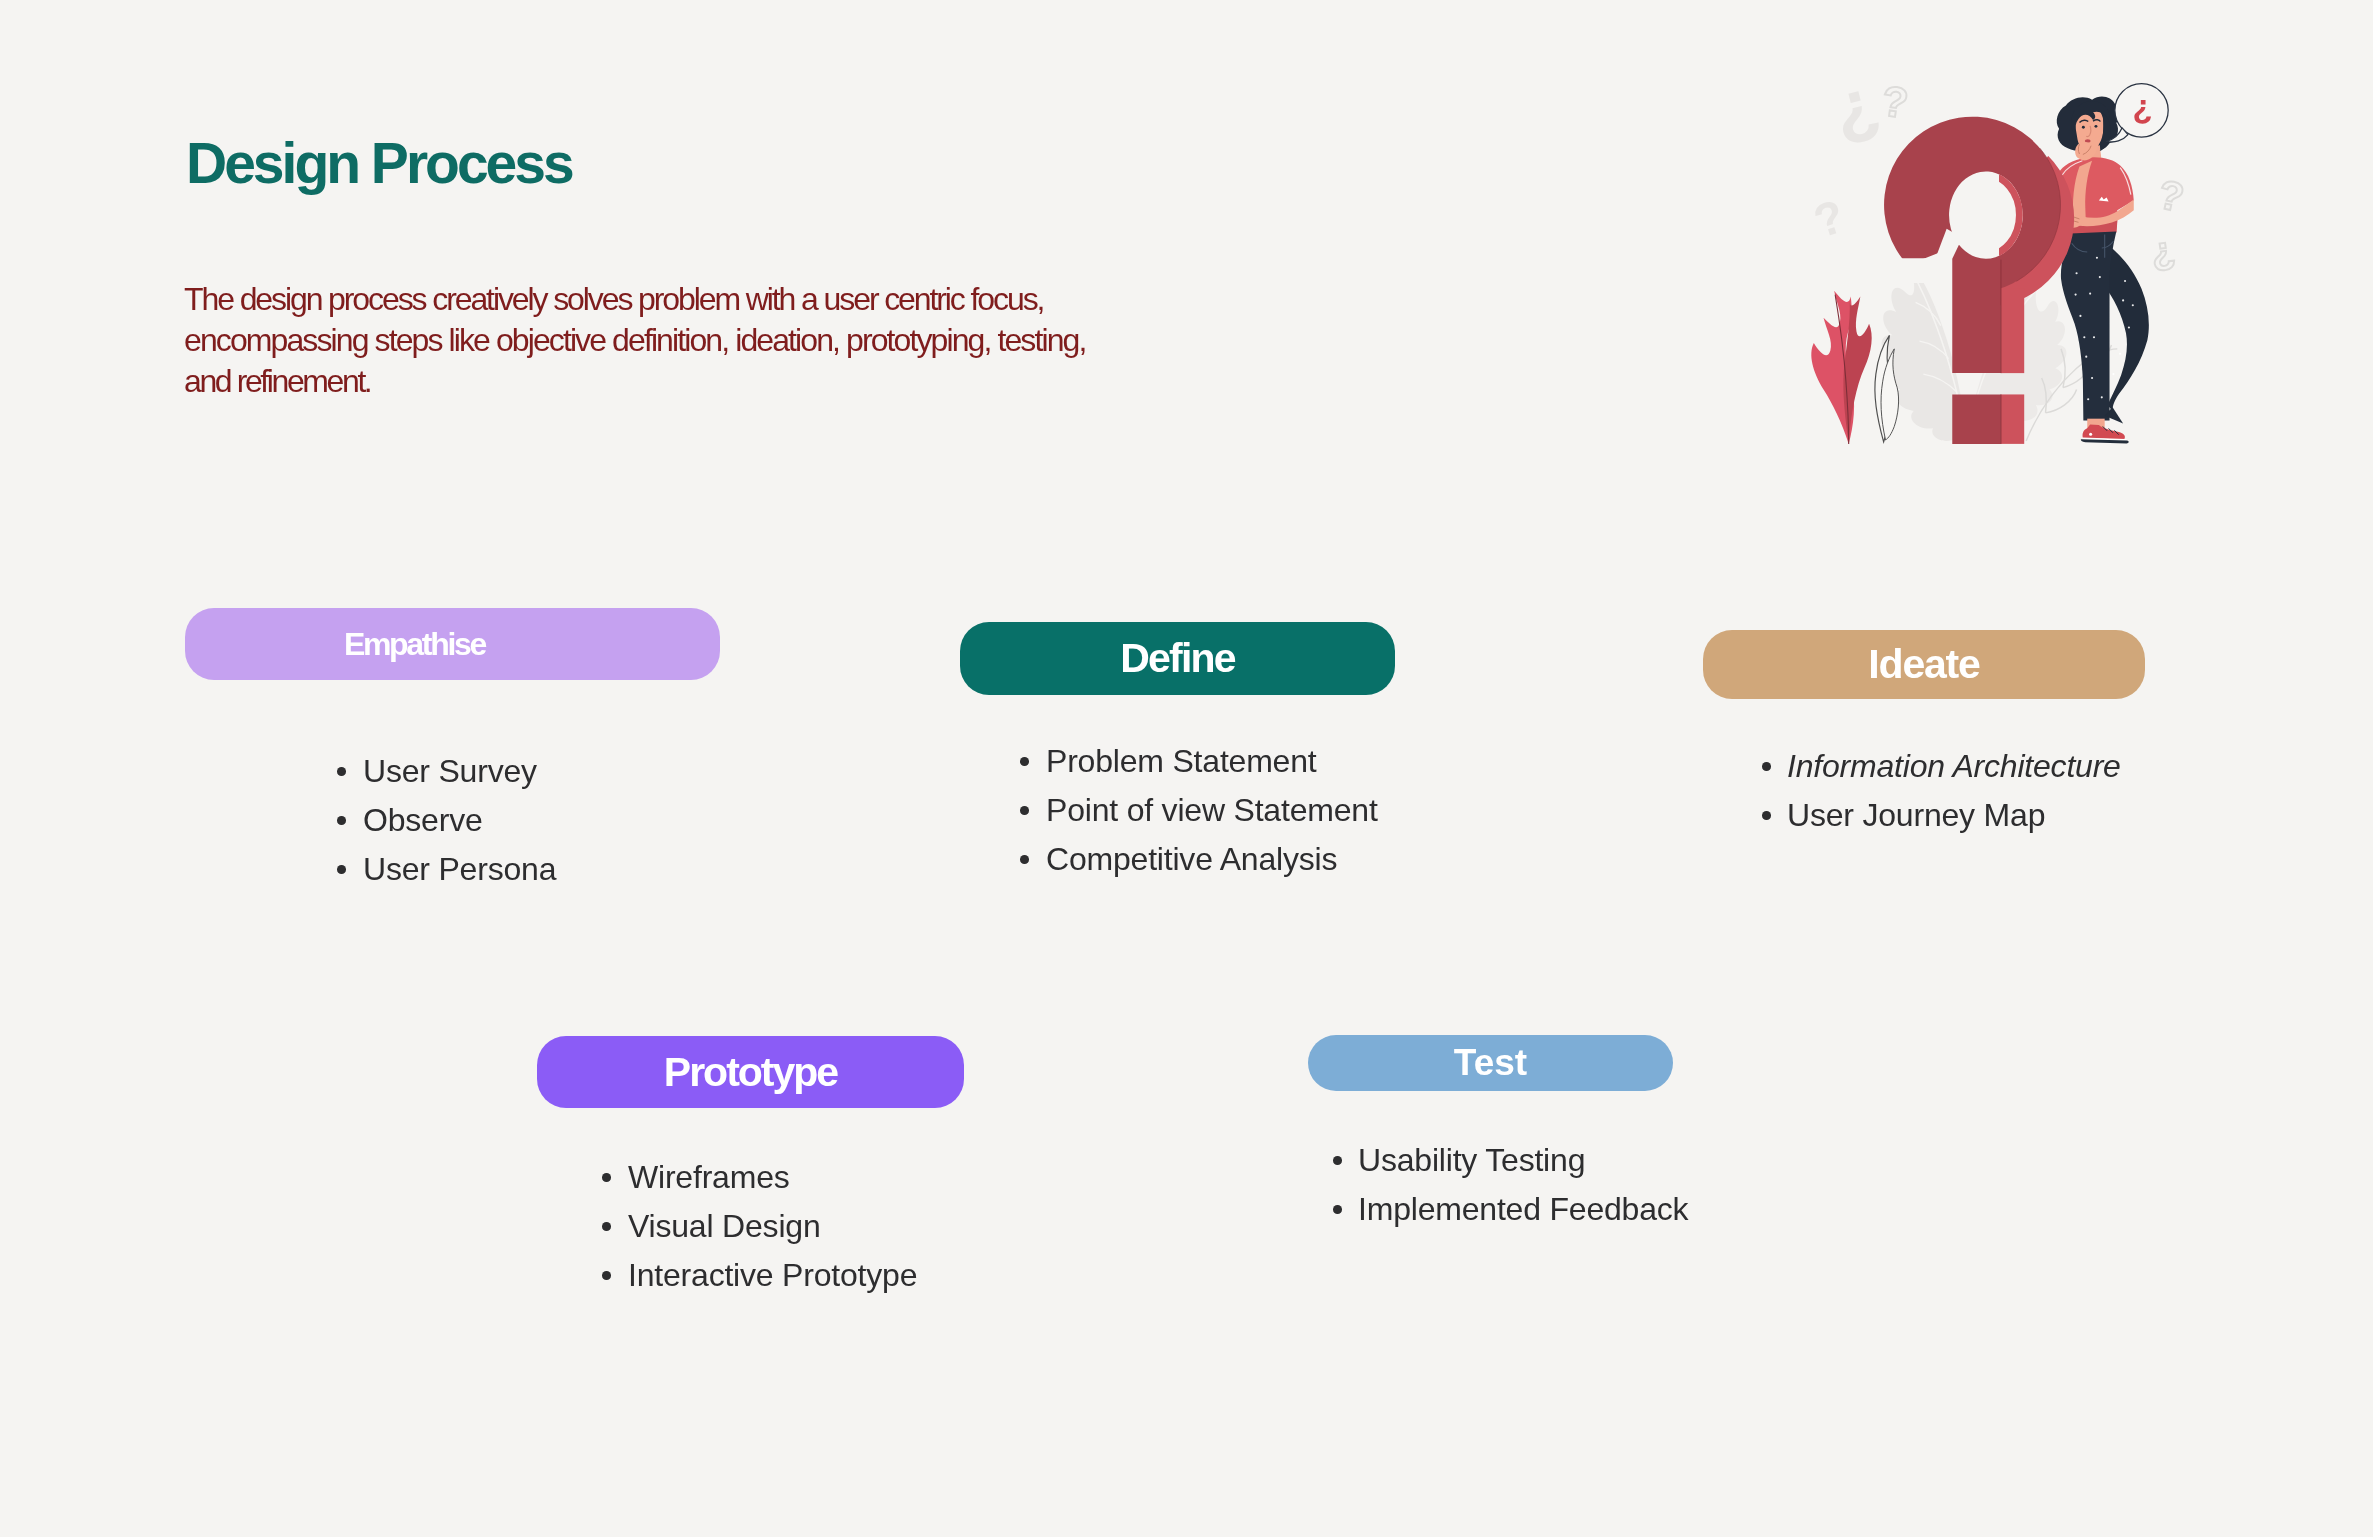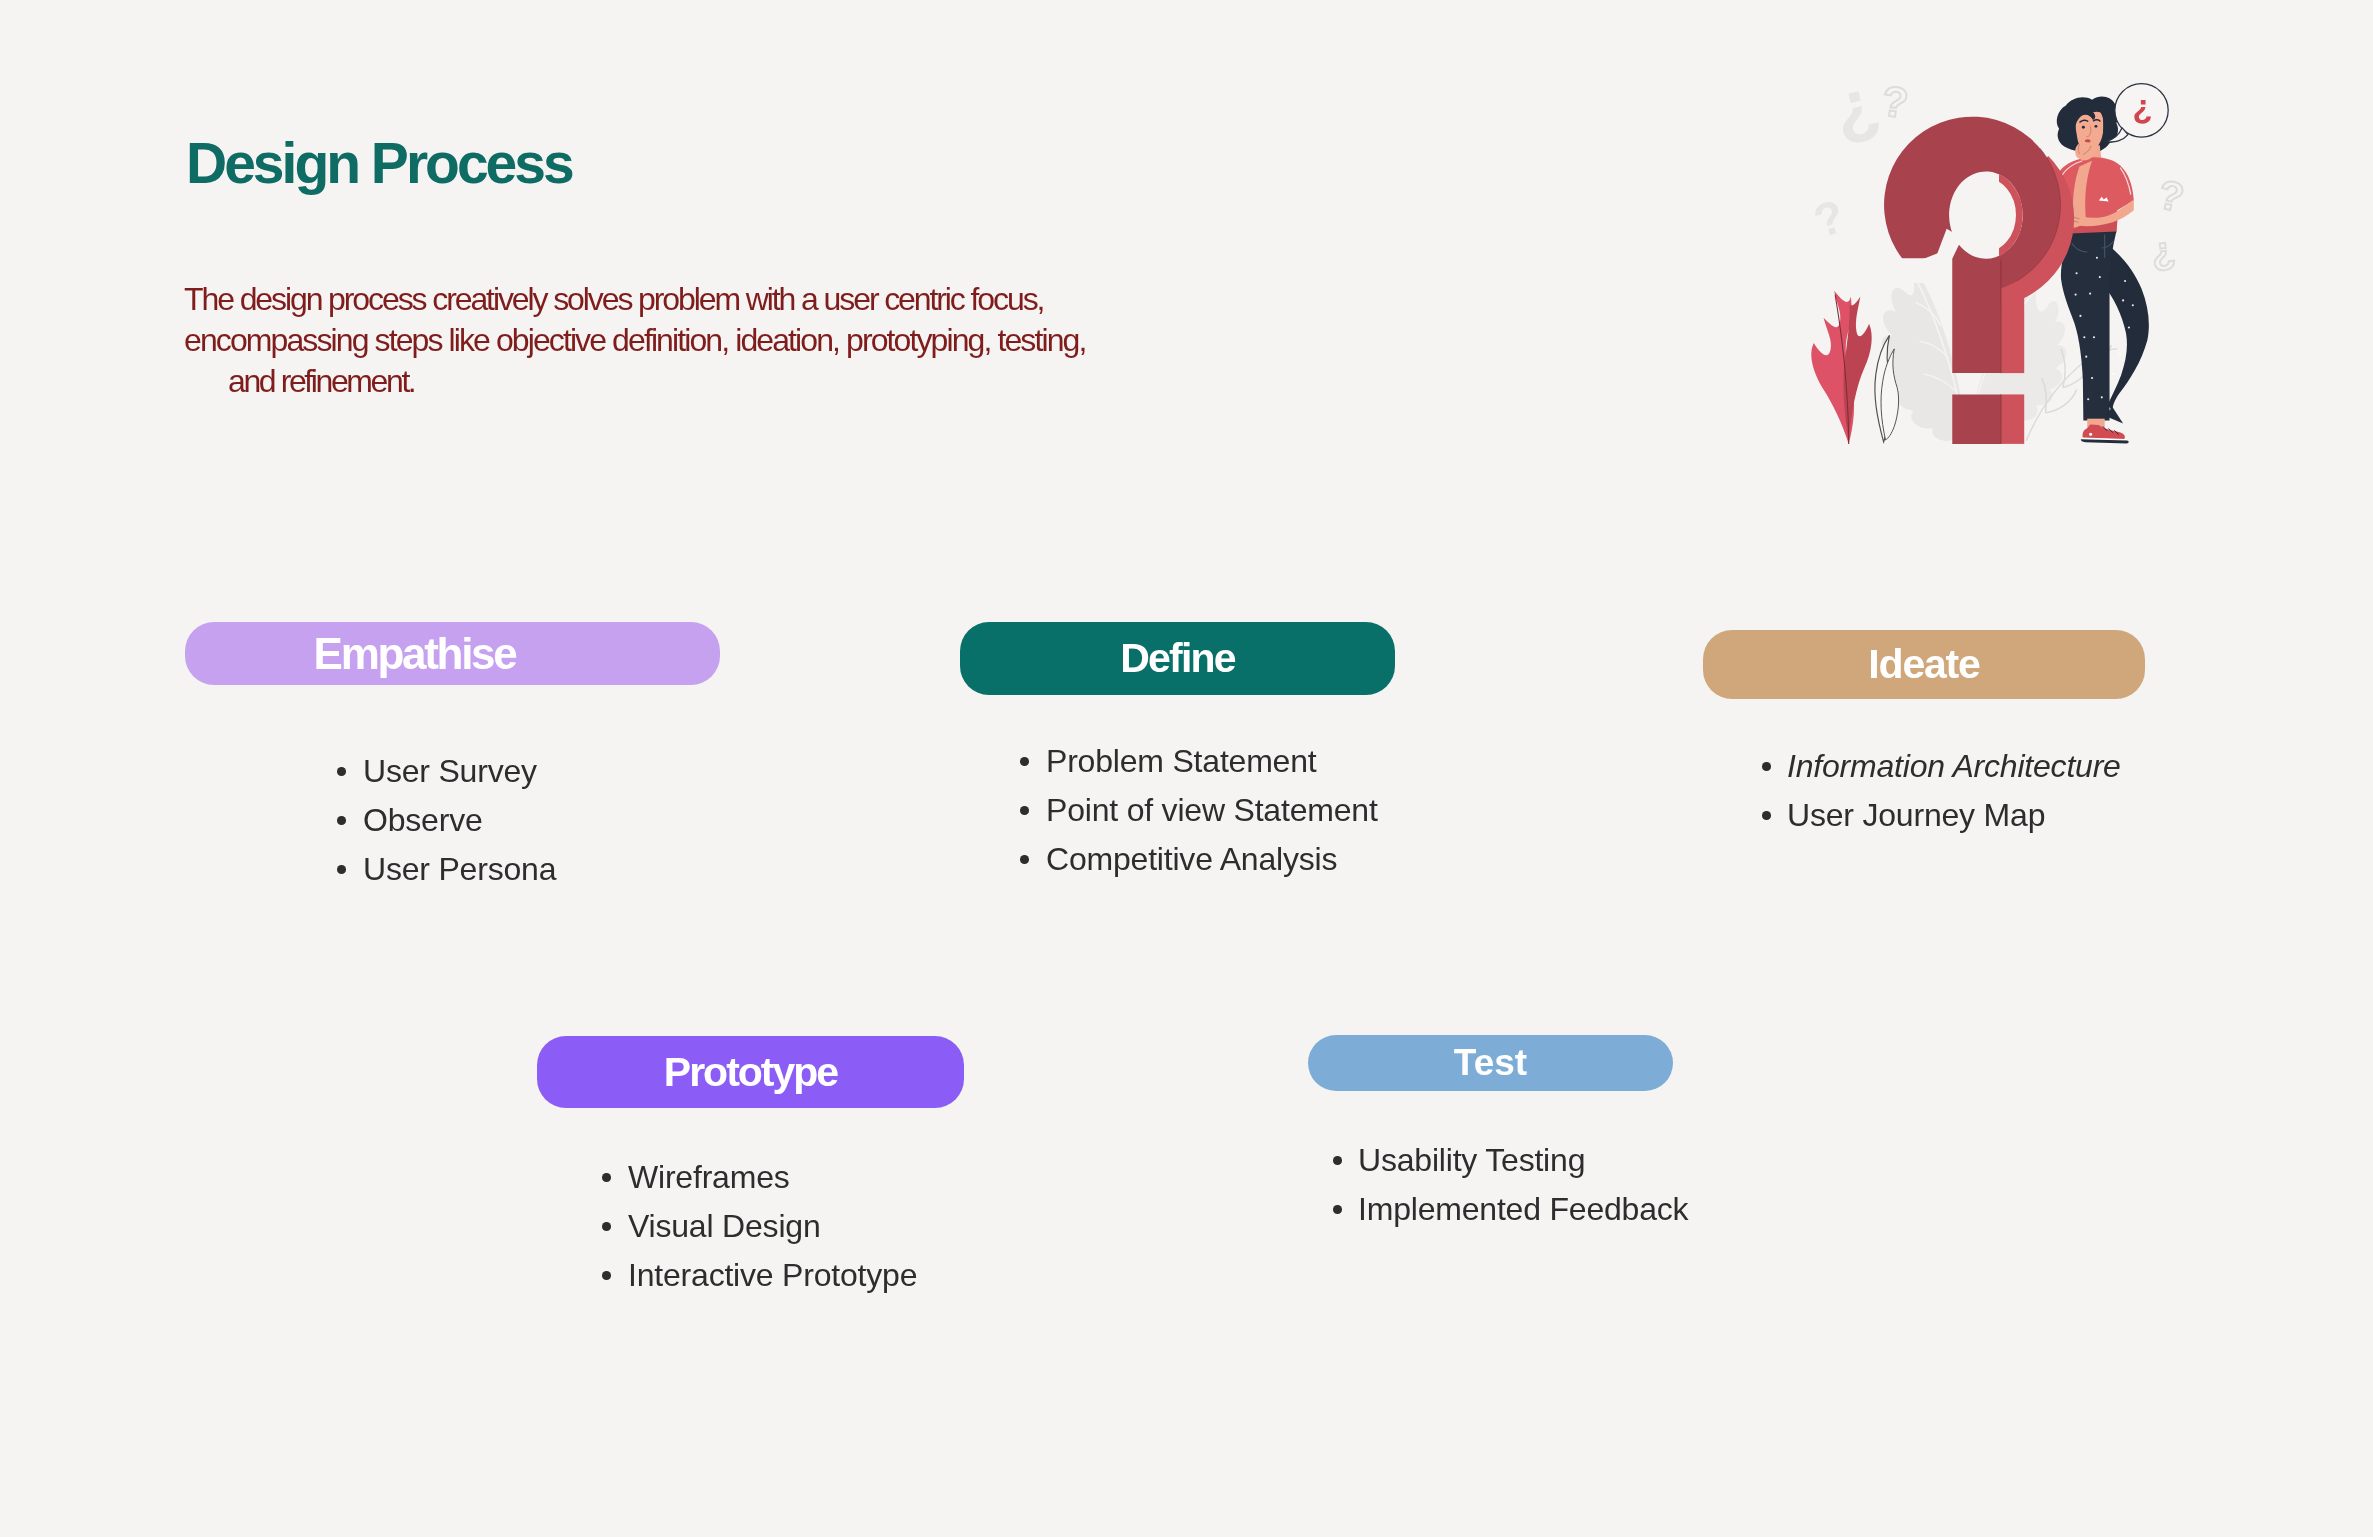--- a/index.html
+++ b/index.html
@@ -15,24 +15,24 @@
   ul.blist li::before{content:"";position:absolute;left:0;top:20.4px;width:8.7px;height:8.7px;
         border-radius:50%;background:#2d2d2f;}
 </style>
 </head>
 <body>
   <h1 class="abs" style="left:186px;top:135px;">Design Process</h1>
 
   <div class="abs para" style="left:184px;top:279px;width:1067px;">
     <span id="pl1" style="letter-spacing:-2.1px;">The design process creatively solves problem with a user centric focus,</span><br>
     <span id="pl2" style="letter-spacing:-1.9px;">encompassing steps like objective definition, ideation, prototyping, testing,</span><br>
-    <span id="pl3" style="letter-spacing:-2.4px;margin-left:44px;">and refinement.</span>
+    <span id="pl3" style="letter-spacing:-2.4px;">and refinement.</span>
   </div>
 
-  <div class="pill" style="left:185px;top:622px;width:535px;height:63px;background:#c5a1f0;font-size:44px;letter-spacing:-2.3px;padding-right:76px;">Empathise</div>
+  <div class="pill" style="left:185px;top:608px;width:535px;height:72px;background:#c5a1f0;font-size:32px;letter-spacing:-2.3px;padding-right:76px;">Empathise</div>
   <div class="pill" style="left:960px;top:622px;width:435px;height:73px;background:#087068;font-size:41px;letter-spacing:-1.8px;">Define</div>
   <div class="pill" style="left:1703px;top:630px;width:442px;height:69px;background:#d0a77a;font-size:41px;letter-spacing:-1.2px;">Ideate</div>
   <div class="pill" style="left:537px;top:1036px;width:427px;height:72px;background:#8b5cf6;font-size:41px;letter-spacing:-2px;">Prototype</div>
   <div class="pill" style="left:1308px;top:1035px;width:365px;height:56px;background:#7dadd6;font-size:37px;letter-spacing:0;">Test</div>
 
   <ul class="blist abs" style="left:329px;top:739px;">
     <li style="padding-left:26px;">User Survey</li>
     <li style="padding-left:26px;">Observe</li>
     <li style="padding-left:26px;">User Persona</li>
   </ul>

